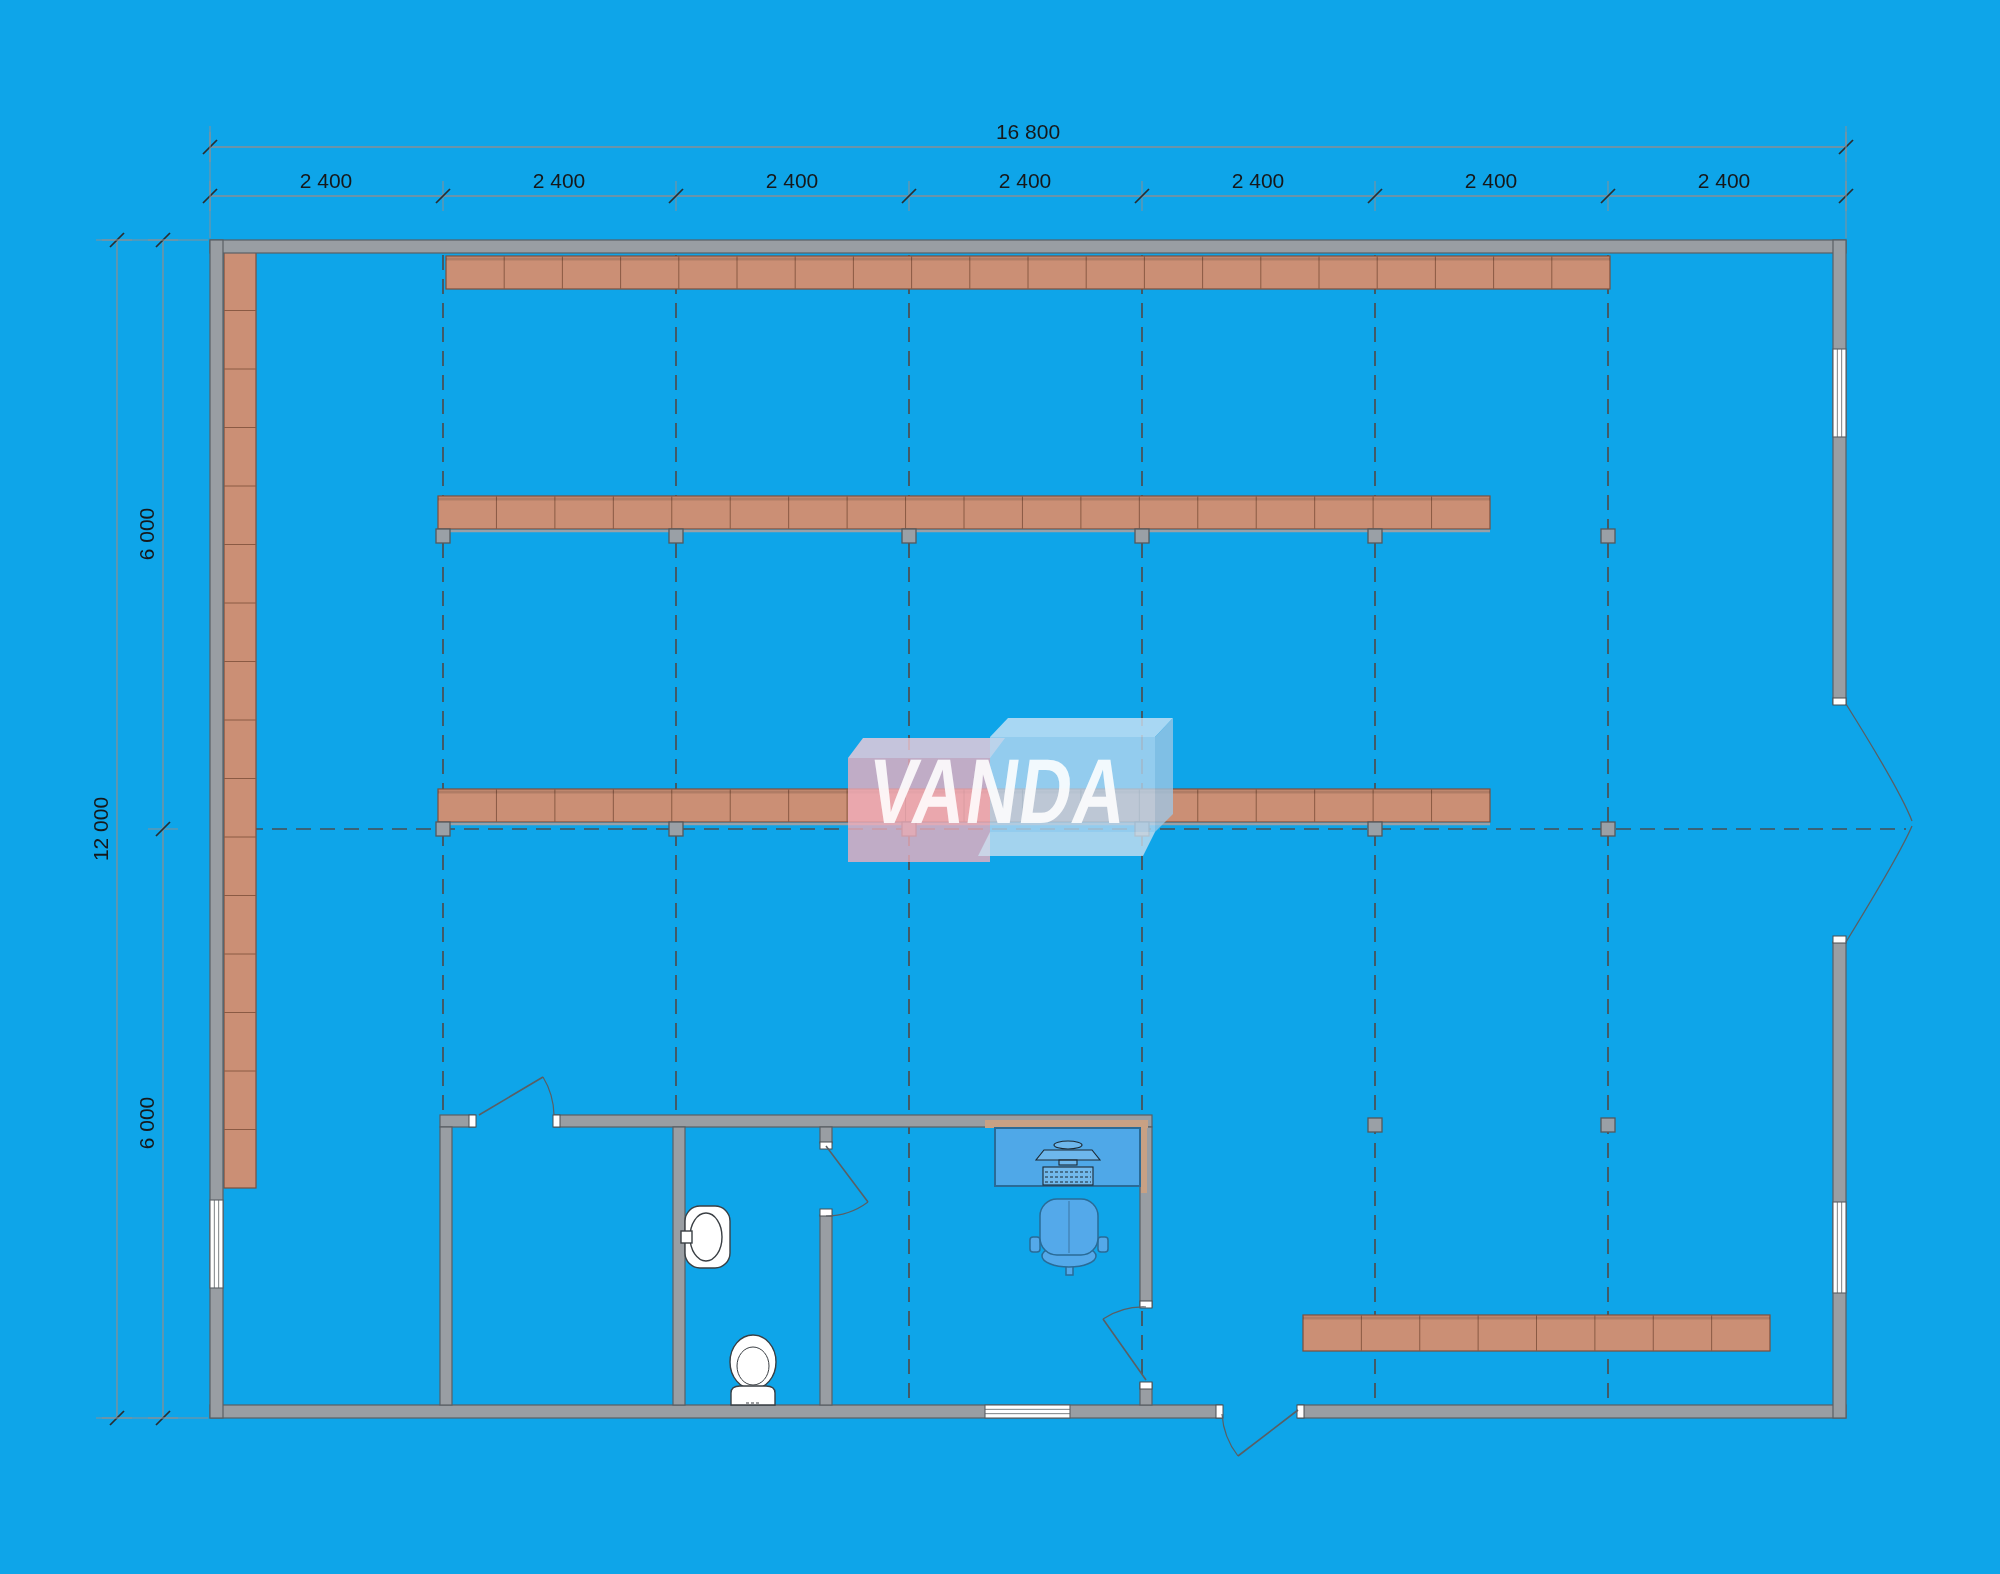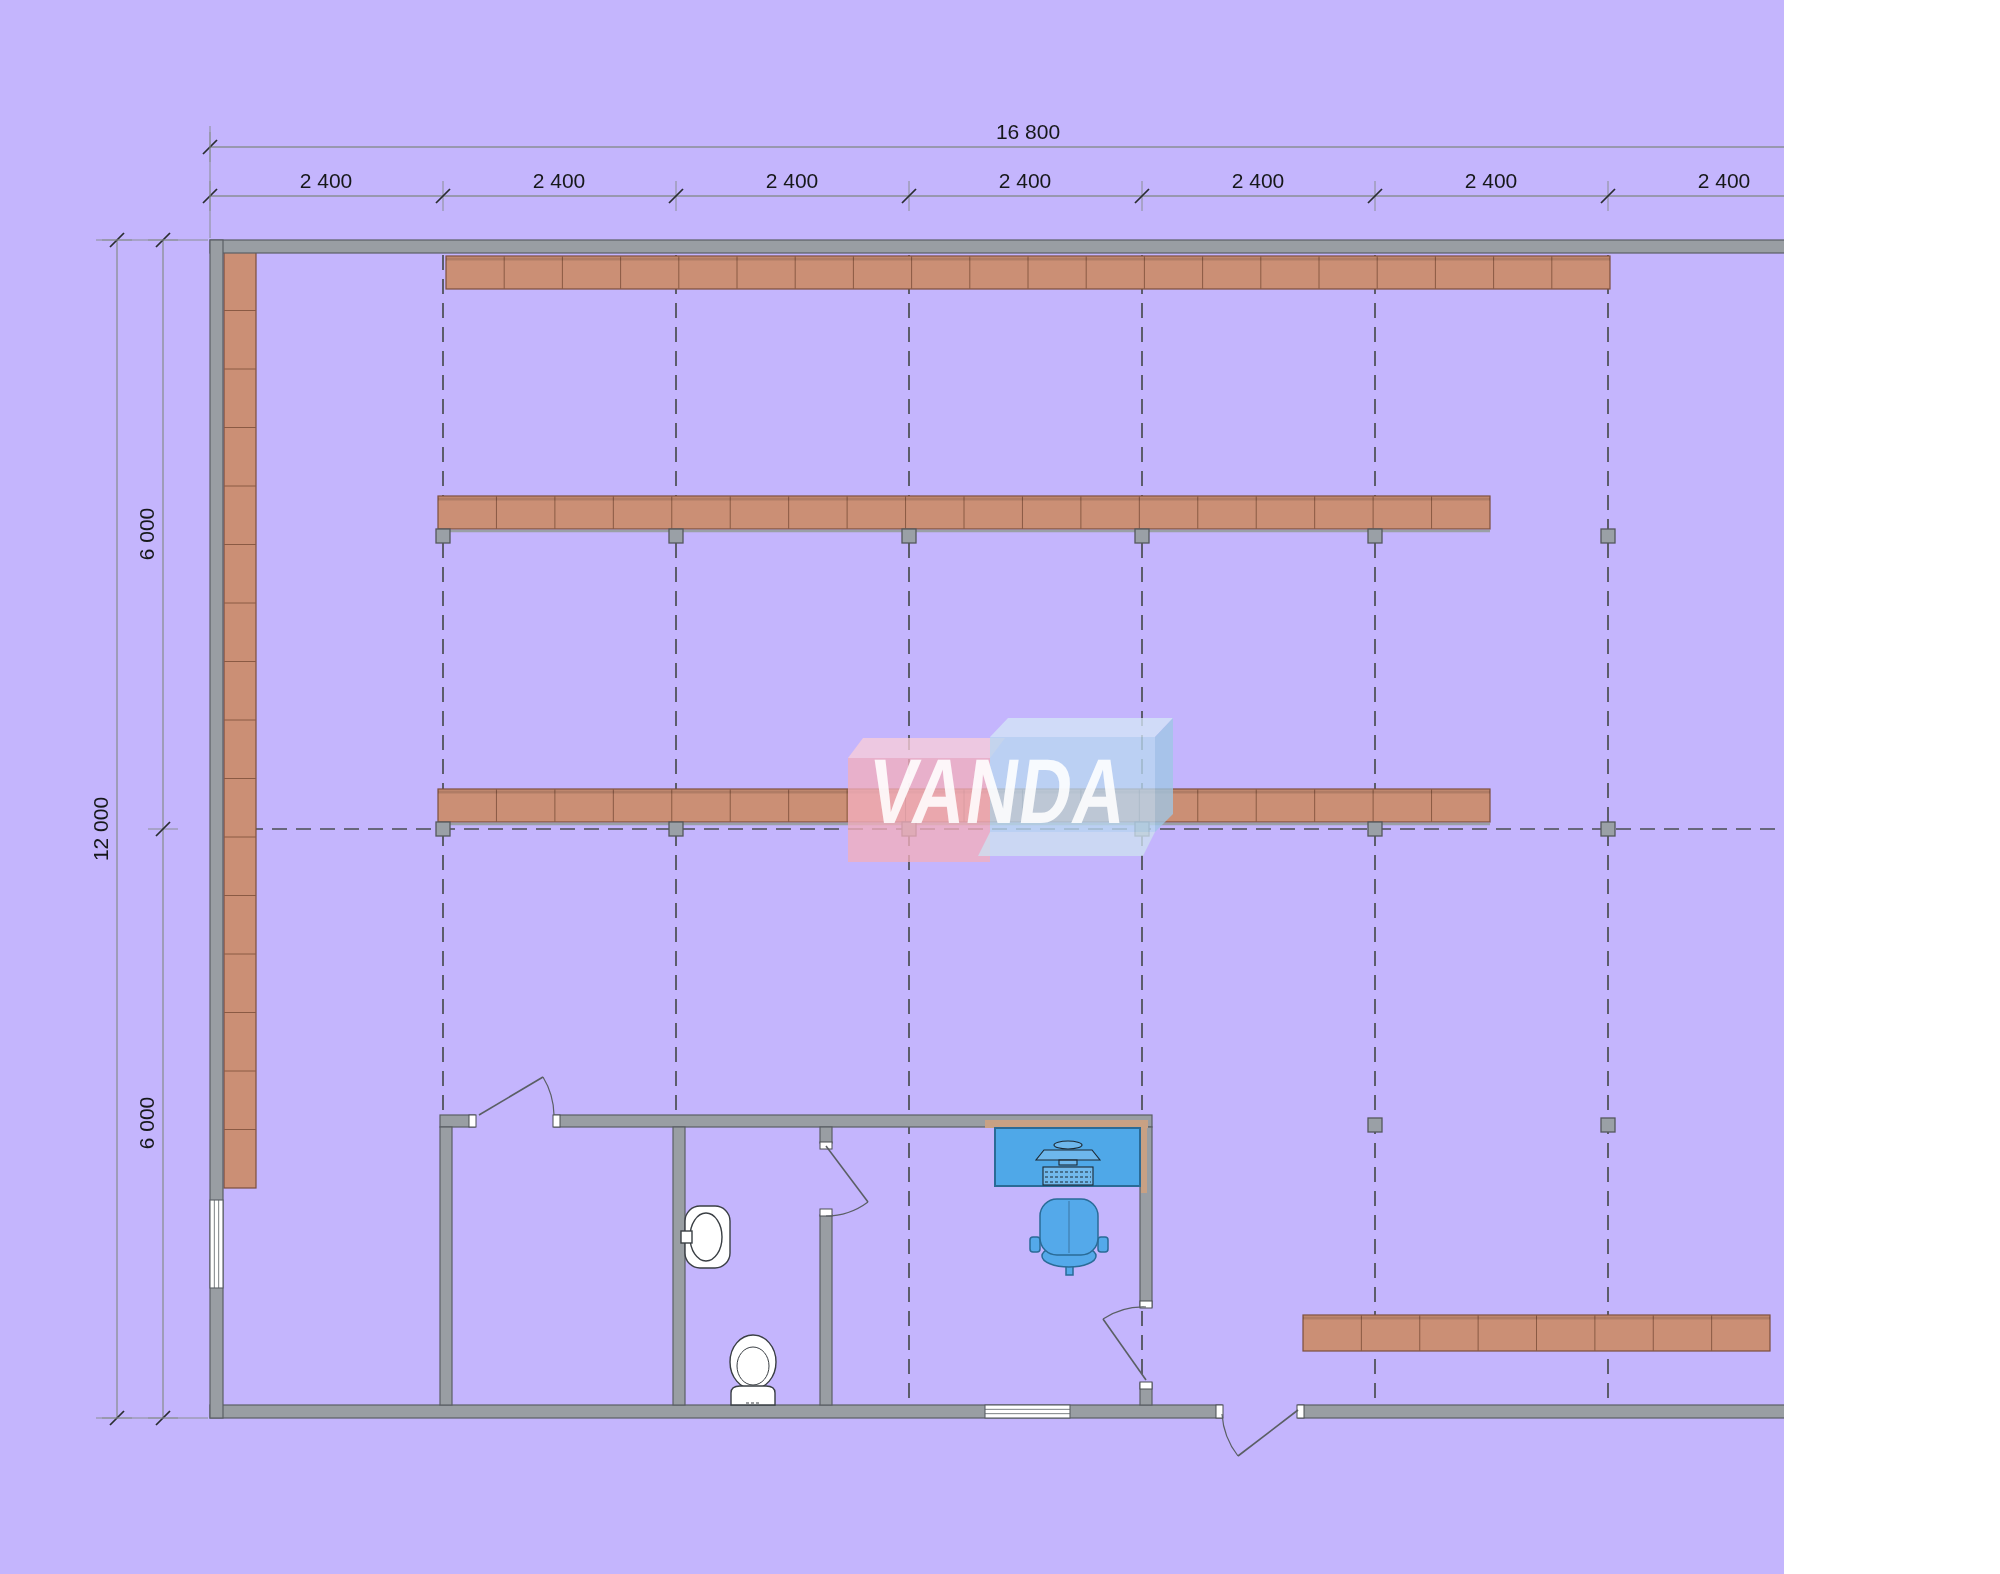--- a/index.html
+++ b/index.html
@@ -1,16 +1,16 @@
 <!DOCTYPE html>
 <html><head>
 <meta charset="utf-8">
 <style>
   html,body{margin:0;padding:0;background:#ffffff;}
-  #stage{position:relative;width:1784px;height:1574px;background:#c4b5fd;overflow:hidden;
+  #stage{position:relative;width:2000px;height:1574px;background:#0ea5e9;overflow:hidden;
          font-family:"Liberation Sans", sans-serif;}
   svg{position:absolute;left:0;top:0;}
   text{font-family:"Liberation Sans", sans-serif;}
   .dimtext{font-size:21px;fill:#16181a;}
 </style>
 </head>
 <body>
 
 <div id="stage">
 <svg id="plan" width="2000" height="1574" viewBox="0 0 2000 1574">

